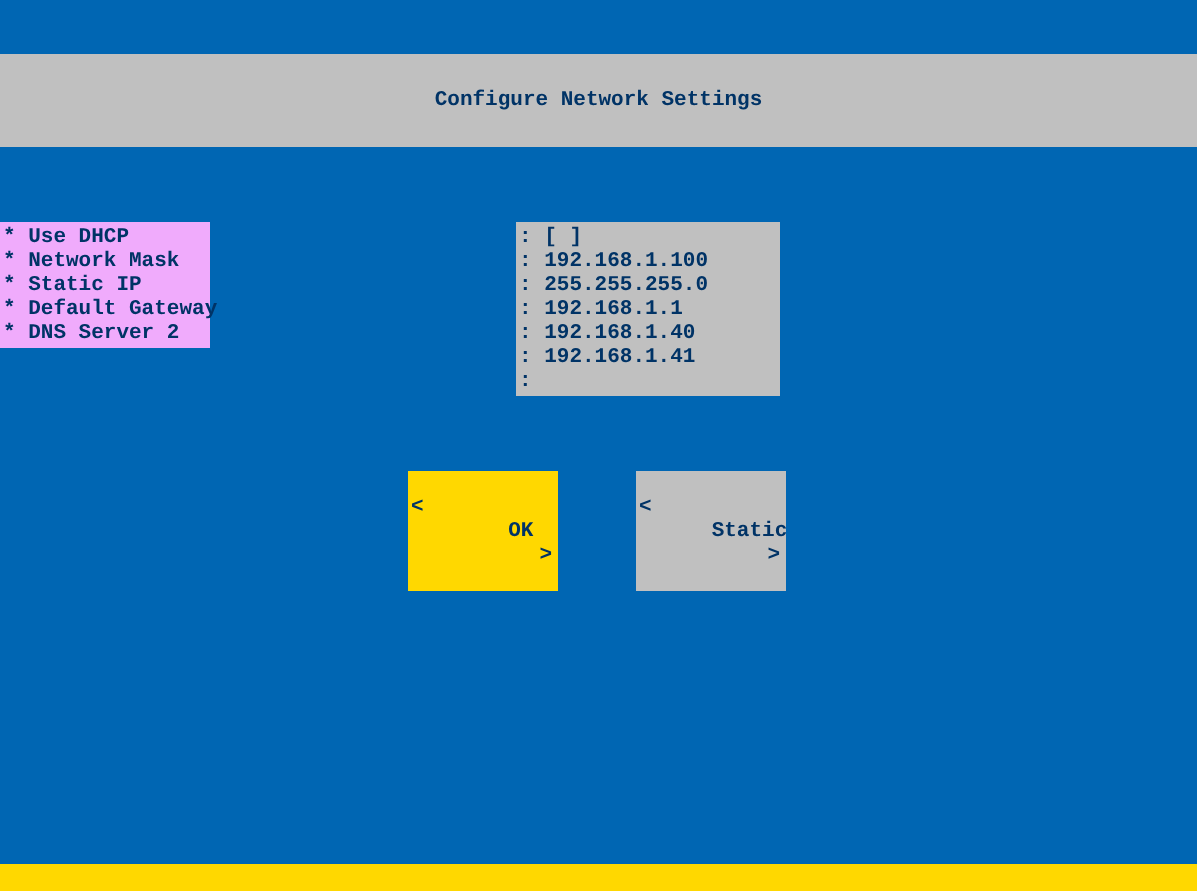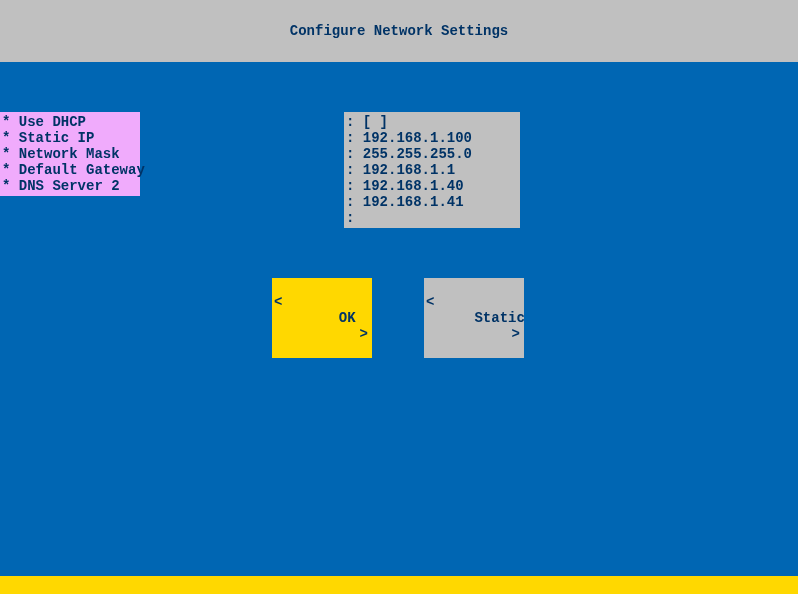--- a/index.html
+++ b/index.html
@@ -18,20 +18,21 @@
       position: relative;
     }
     .header {
       background: #c0c0c0;
       height: 62px;
       display: flex;
       align-items: center;
       justify-content: center;
       color: #003366;
       font-weight: bold;
+      margin-top: 36px;
     }
     .main {
       background: #0066b3;
       height: calc(100% - 62px - 18px);
       position: relative;
     }
     .labels-box {
       position: absolute;
       top: 50px;
       left: 0;
@@ -109,22 +110,22 @@
 </head>
 <body>
 
 <div class="header">
   <span>Configure Network Settings</span>
 </div>
 
 <div class="main">
   <div class="labels-box">
     <div class="label-row">* Use DHCP</div>
+    <div class="label-row">* Network Mask</div>
     <div class="label-row">* Static IP</div>
-    <div class="label-row">* Network Mask</div>
     <div class="label-row">* Default Gateway</div>
     <div class="label-row">* DNS Server 2</div>
   </div>
 
   <div class="values-box">
     <div class="value-row">: [ ]</div>
     <div class="value-row">: 192.168.1.100</div>
     <div class="value-row">: 255.255.255.0</div>
     <div class="value-row">: 192.168.1.1</div>
     <div class="value-row">: 192.168.1.40</div>

